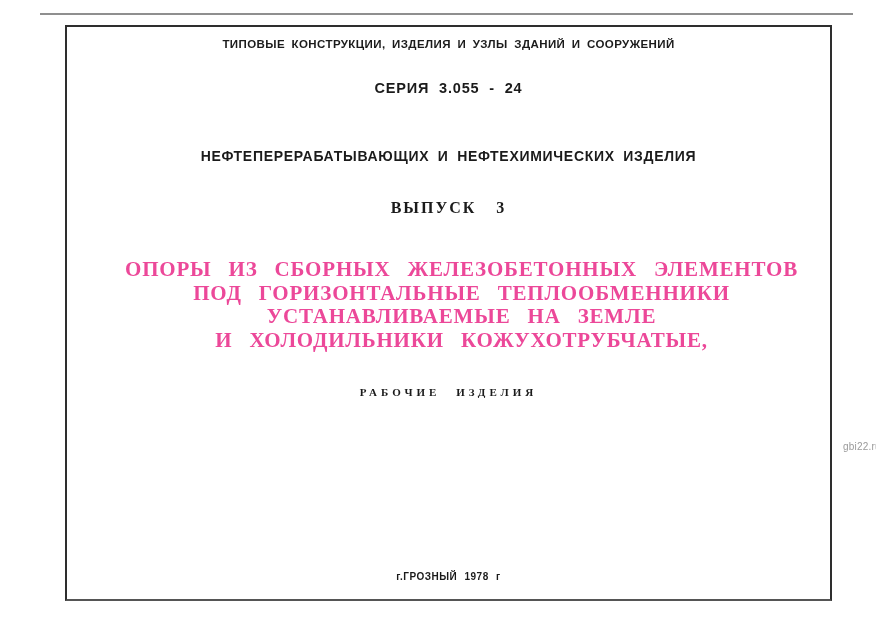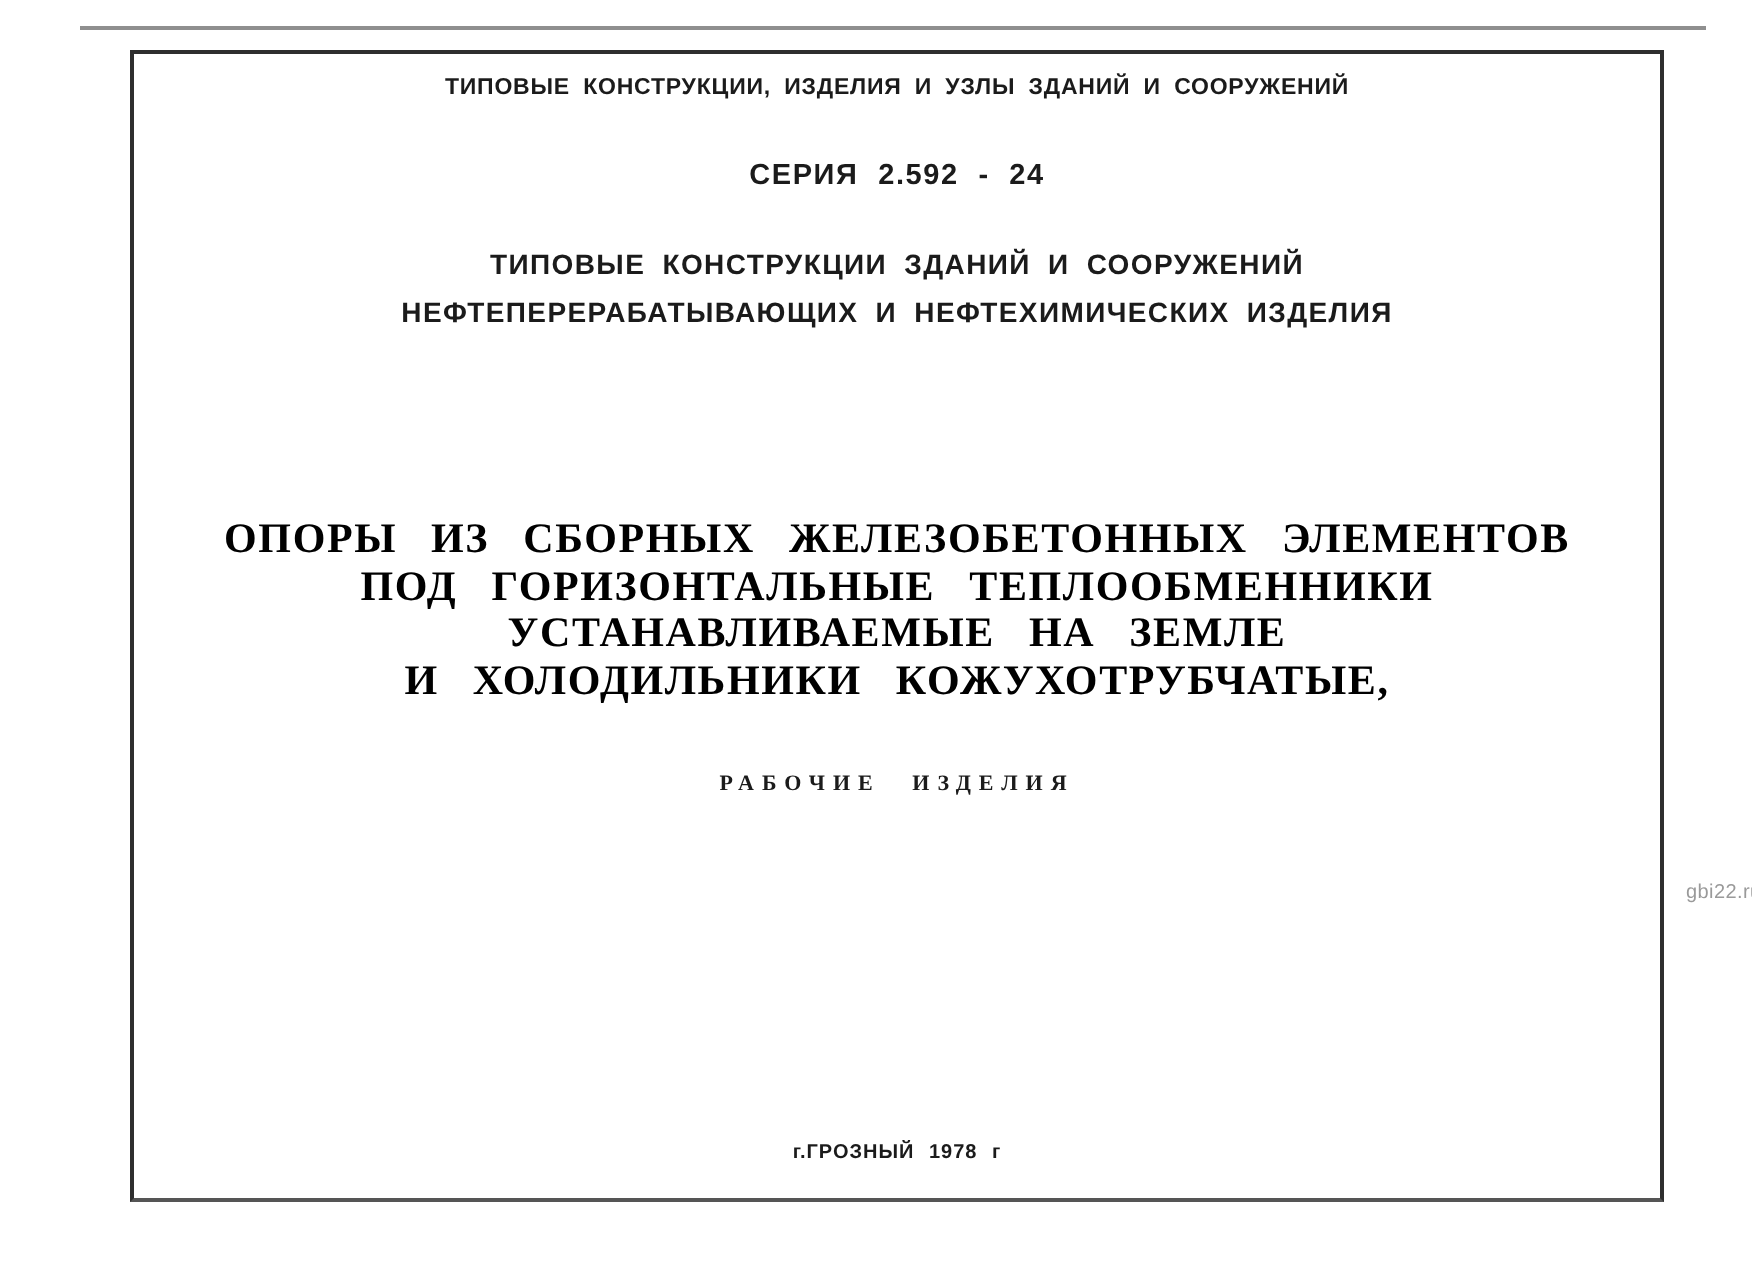--- a/index.html
+++ b/index.html
@@ -67,30 +67,30 @@
     font-family: "Liberation Serif", serif;
     font-size: 16px;
     font-weight: bold;
     letter-spacing: 2px;
     word-spacing: 14px;
     color: #111;
   }
 
   .main-title {
     position: absolute;
-    left: 0; top: 231px;
+    left: 13px; top: 231px;
     width: 100%;
     text-align: center;
     font-family: "Liberation Serif", serif;
     font-size: 21px;
     font-weight: bold;
     line-height: 23.5px;
     letter-spacing: 0.8px;
     word-spacing: 11px;
-    color: #000000;
+    color: #ec4899;
   }
   .main-title .t-line { white-space: nowrap; }
 
   .doc-type {
     top: 359px;
     font-family: "Liberation Serif", serif;
     font-size: 11px;
     font-weight: bold;
     letter-spacing: 4px;
     word-spacing: 9px;
@@ -118,26 +118,26 @@
 <body>
 
 <div class="scan-page">
 
   <div class="top-edge-line"></div>
 
   <div class="frame">
 
     <div class="txt header-line">ТИПОВЫЕ КОНСТРУКЦИИ, ИЗДЕЛИЯ И УЗЛЫ ЗДАНИЙ И СООРУЖЕНИЙ</div>
 
-    <div class="txt series">СЕРИЯ 2.592 - 24</div>
+    <div class="txt series">СЕРИЯ 3.055 - 24</div>
 
-    <div class="txt subtitle-1">ТИПОВЫЕ КОНСТРУКЦИИ ЗДАНИЙ И СООРУЖЕНИЙ</div>
 
     <div class="txt subtitle-2">НЕФТЕПЕРЕРАБАТЫВАЮЩИХ И НЕФТЕХИМИЧЕСКИХ ИЗДЕЛИЯ</div>
 
+    <div class="txt issue">ВЫПУСК 3</div>
 
     <div class="main-title">
       <div class="t-line">ОПОРЫ ИЗ СБОРНЫХ ЖЕЛЕЗОБЕТОННЫХ ЭЛЕМЕНТОВ</div>
       <div class="t-line">ПОД ГОРИЗОНТАЛЬНЫЕ ТЕПЛООБМЕННИКИ</div>
       <div class="t-line">УСТАНАВЛИВАЕМЫЕ НА ЗЕМЛЕ</div>
       <div class="t-line">И ХОЛОДИЛЬНИКИ КОЖУХОТРУБЧАТЫЕ,</div>
     </div>
 
     <div class="txt doc-type">РАБОЧИЕ ИЗДЕЛИЯ</div>
 

